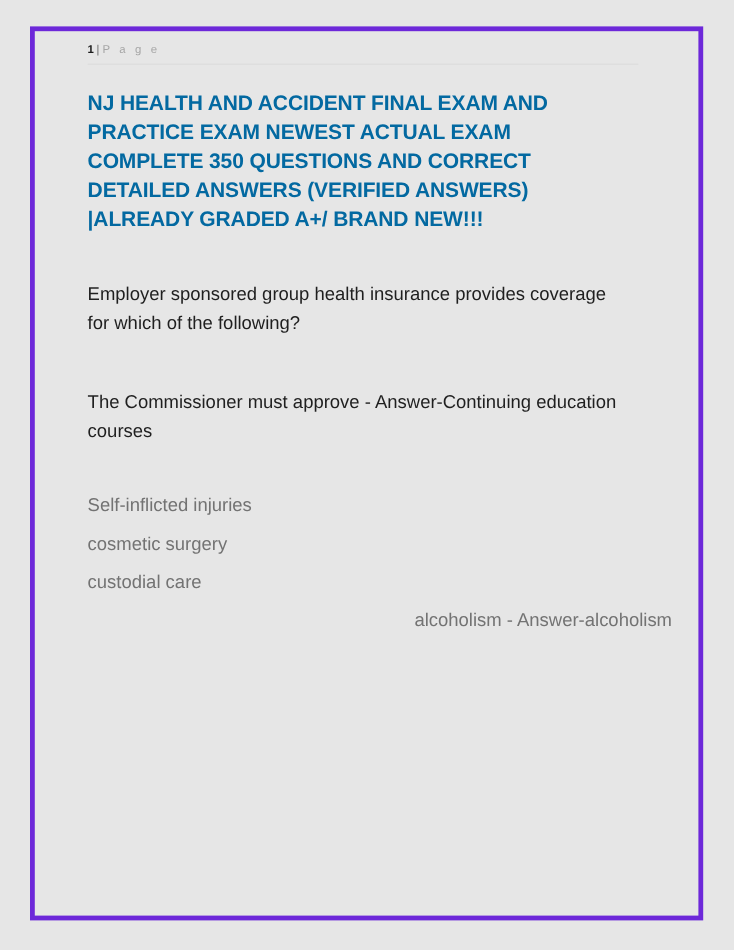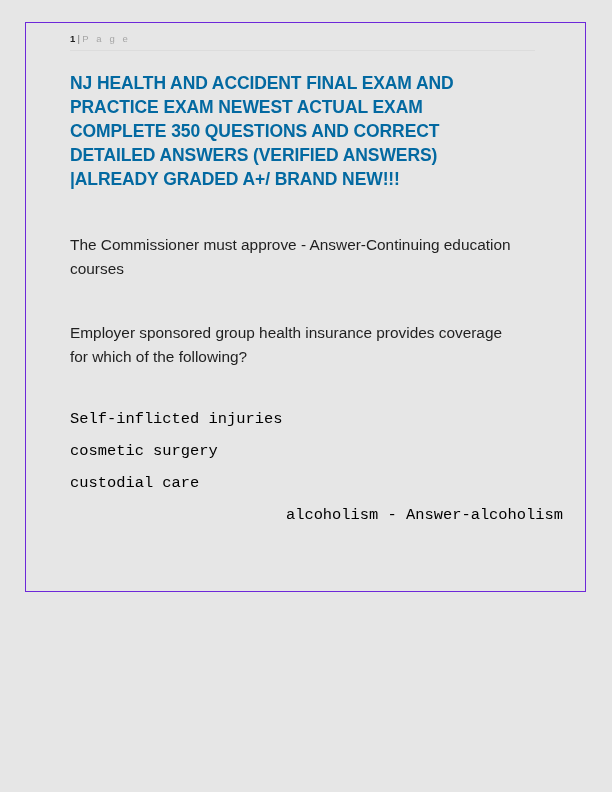--- a/index.html
+++ b/index.html
@@ -17,23 +17,23 @@
     position: relative;
     width: 612px;
     height: 792px;
     background: #e6e6e6;
   }
   .page-sheet {
     position: absolute;
     left: 25px;
     top: 22px;
     width: 561px;
-    height: 570px;
+    height: 745px;
     background: #e6e6e6;
-    border: 1px solid #6d28d9;
+    border: 4px solid #6d28d9;
     box-sizing: border-box;
   }
   .page-inner {
     position: absolute;
     left: 44px;
     top: 10px;
     right: 22px;
     bottom: 0;
   }
   .page-header {
@@ -77,25 +77,24 @@
   .body-block {
     color: #1f1f1f;
     font-size: 15.4px;
     line-height: 24px;
     max-width: 452px;
   }
   .qa-1 { margin-top: 42px; }
   .qa-2 { margin-top: 40px; }
   .options { margin-top: 38px; }
   .option-line {
-    color: #000000;
+    color: #737373;
     font-size: 15.4px;
     line-height: 24px;
     margin-bottom: 8px;
-    font-family: Liberation Mono, monospace;
   }
   .option-line:last-child { margin-bottom: 0; text-align: right; }
   .qa-3 { margin-top: 41px; }
 </style>
 </head>
 <body>
 
 <div class="page-canvas">
   <div class="page-sheet">
     <div class="page-inner">
@@ -106,23 +105,23 @@
       <div class="header-rule"></div>
 
       <div class="doc-title">
         <div>NJ HEALTH AND ACCIDENT FINAL EXAM AND</div>
         <div>PRACTICE EXAM NEWEST ACTUAL EXAM</div>
         <div>COMPLETE 350 QUESTIONS AND CORRECT</div>
         <div>DETAILED ANSWERS (VERIFIED ANSWERS)</div>
         <div>|ALREADY GRADED A+/ BRAND NEW!!!</div>
       </div>
 
+      <div class="body-block qa-2">Employer sponsored group health insurance provides coverage for which of the following?</div>
+
       <div class="body-block qa-1">The Commissioner must approve - Answer-Continuing education courses</div>
-
-      <div class="body-block qa-2">Employer sponsored group health insurance provides coverage for which of the following?</div>
 
       <div class="options">
         <div class="option-line">Self-inflicted injuries</div>
         <div class="option-line">cosmetic surgery</div>
         <div class="option-line">custodial care</div>
         <div class="option-line">alcoholism - Answer-alcoholism</div>
       </div>
 
 
     </div>

